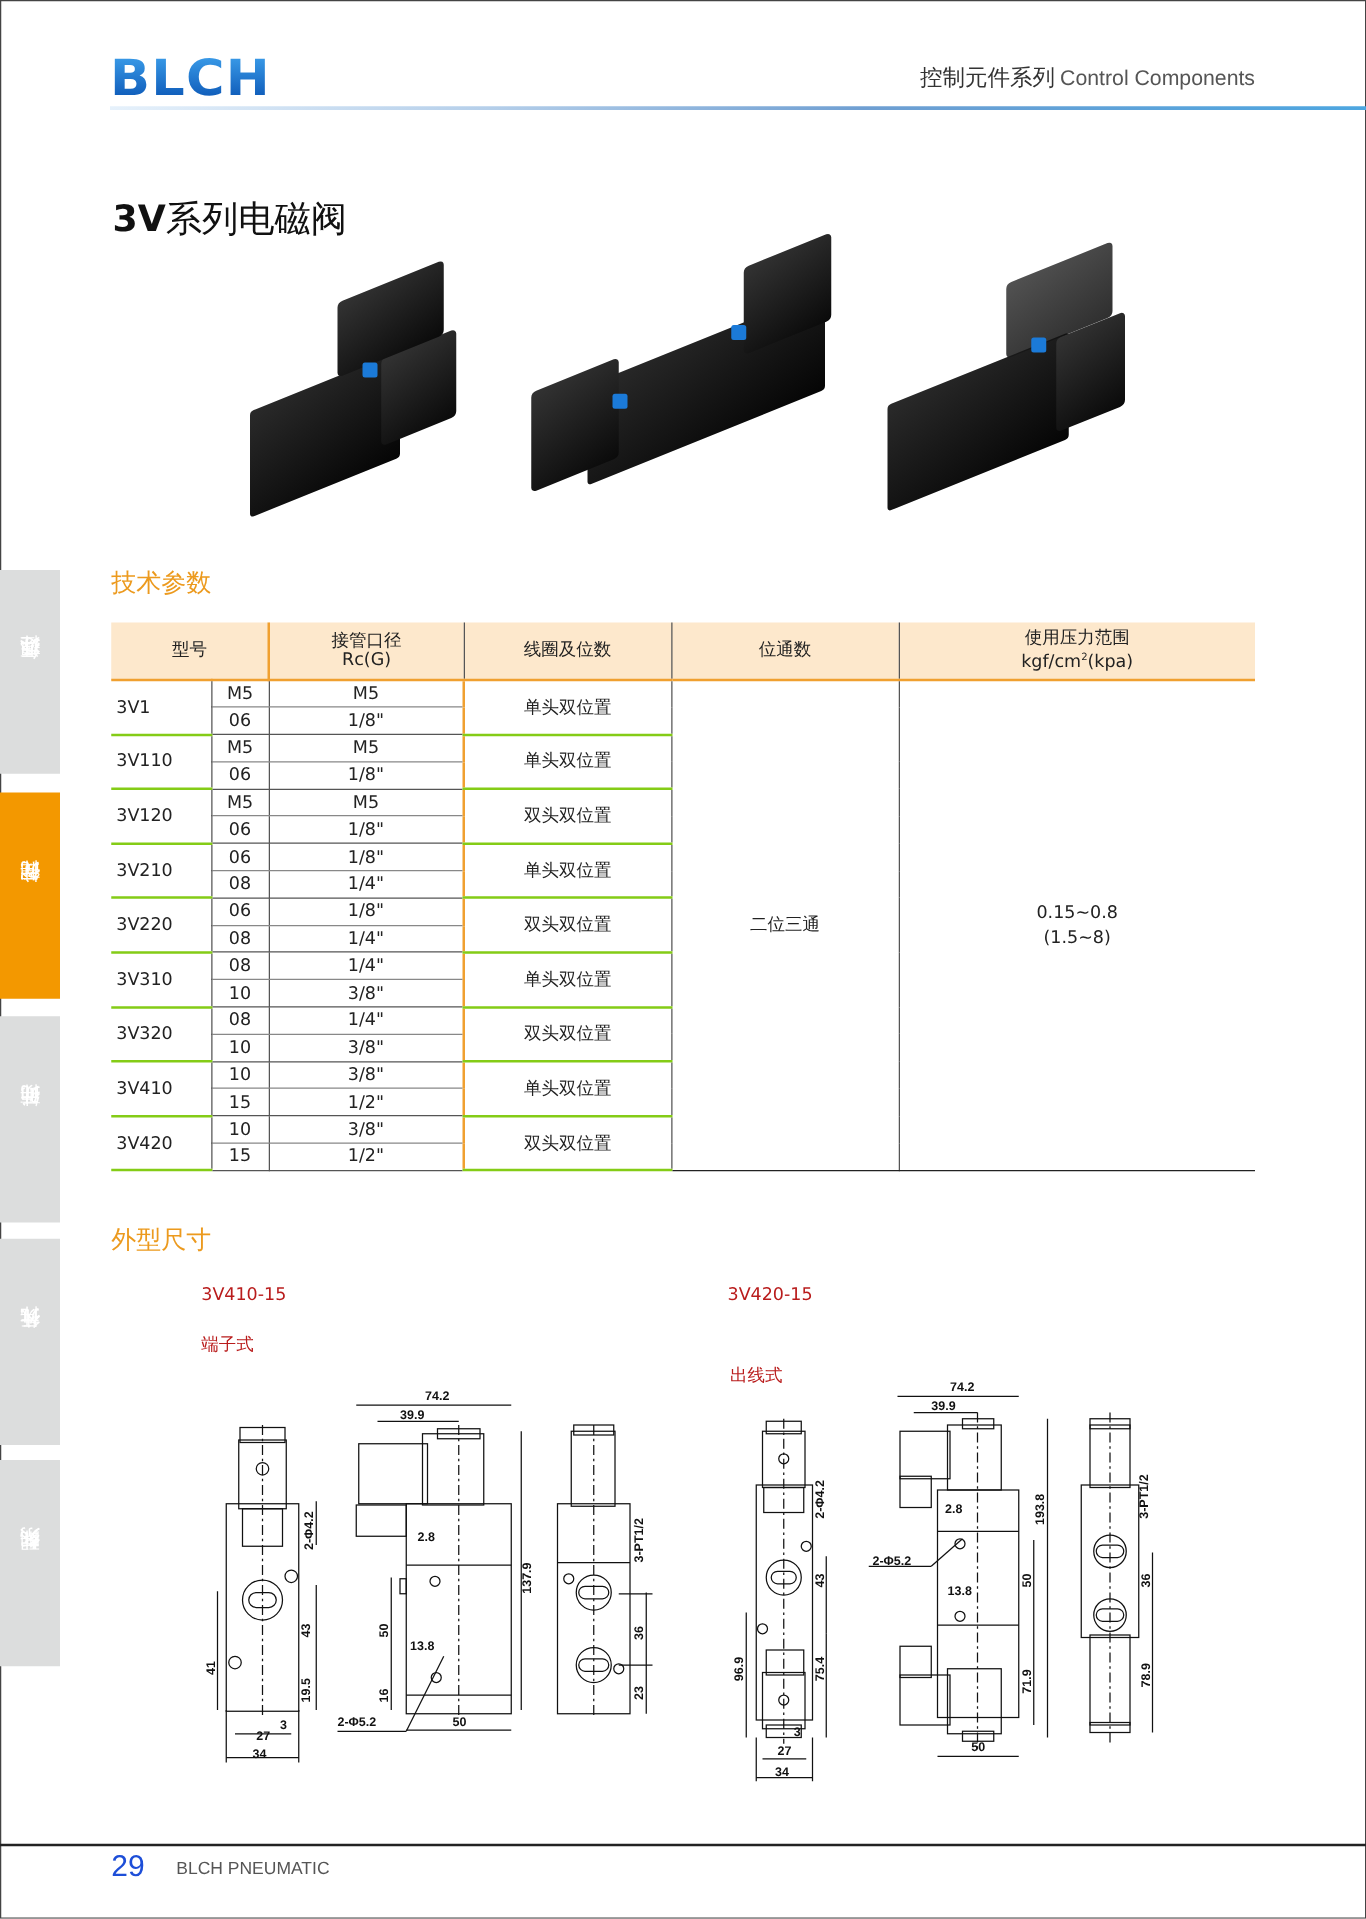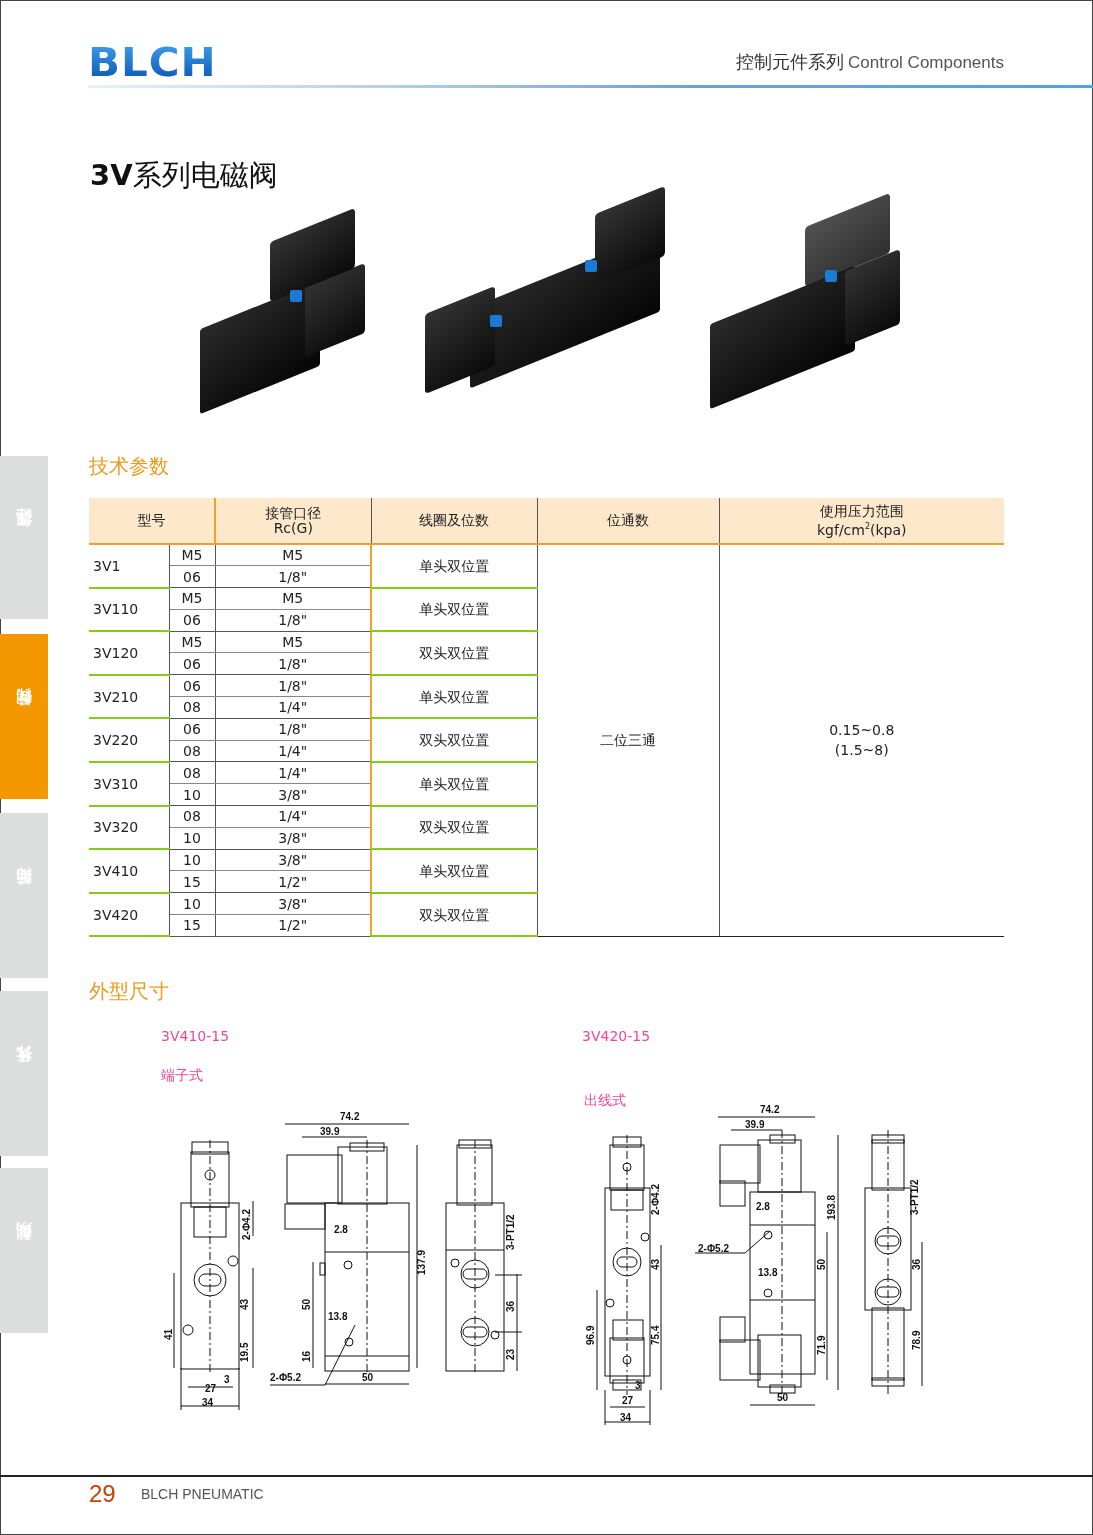--- a/index.html
+++ b/index.html
@@ -48,29 +48,29 @@
   .spec-table td.size { border-right: 1px solid #555; }
   .spec-table td.coil { border-right: 1px solid #555; }
   .spec-table td.way { border-right: 1px solid #555; }
   .spec-table tr.sub td.port, .spec-table tr.sub td.size { border-bottom: 1px solid #555; }
   .spec-table tr.first td.port, .spec-table tr.first td.size { border-bottom: 1px solid #888; }
   .spec-table tr:last-child td { border-bottom: 1px solid #222; }
   .spec-table td.tall { border-bottom: 1px solid #222; vertical-align: middle; }
   sup { font-size: 8px; }
 
   
-  .caption { position: absolute; font-size: 14px; color: #ec4899; white-space: nowrap; }
+  .caption { position: absolute; font-size: 14px; color: #b91c1c; white-space: nowrap; }
 
   
   .drawing { position: absolute; }
   .dim { font-family: "Liberation Sans", sans-serif; font-size: 10px; font-weight: bold; fill: #111; }
 
   
   .footer-rule { position: absolute; left: 0; top: 1475px; width: 1093px; height: 2px; background: #222; }
-  .page-num { position: absolute; left: 89px; top: 1480px; font-size: 24px; color: #c2410c; font-family: "Liberation Sans", sans-serif; }
+  .page-num { position: absolute; left: 89px; top: 1480px; font-size: 24px; color: #1d4ed8; font-family: "Liberation Sans", sans-serif; }
   .footer-brand { position: absolute; left: 141px; top: 1486px; font-size: 14px; color: #555; font-family: "Liberation Sans", sans-serif; }
 </style>
 </head>
 <body>
 
 <div class="page-border"></div>
 
 <div class="logo">
     <span>BLCH</span>
   </div>

